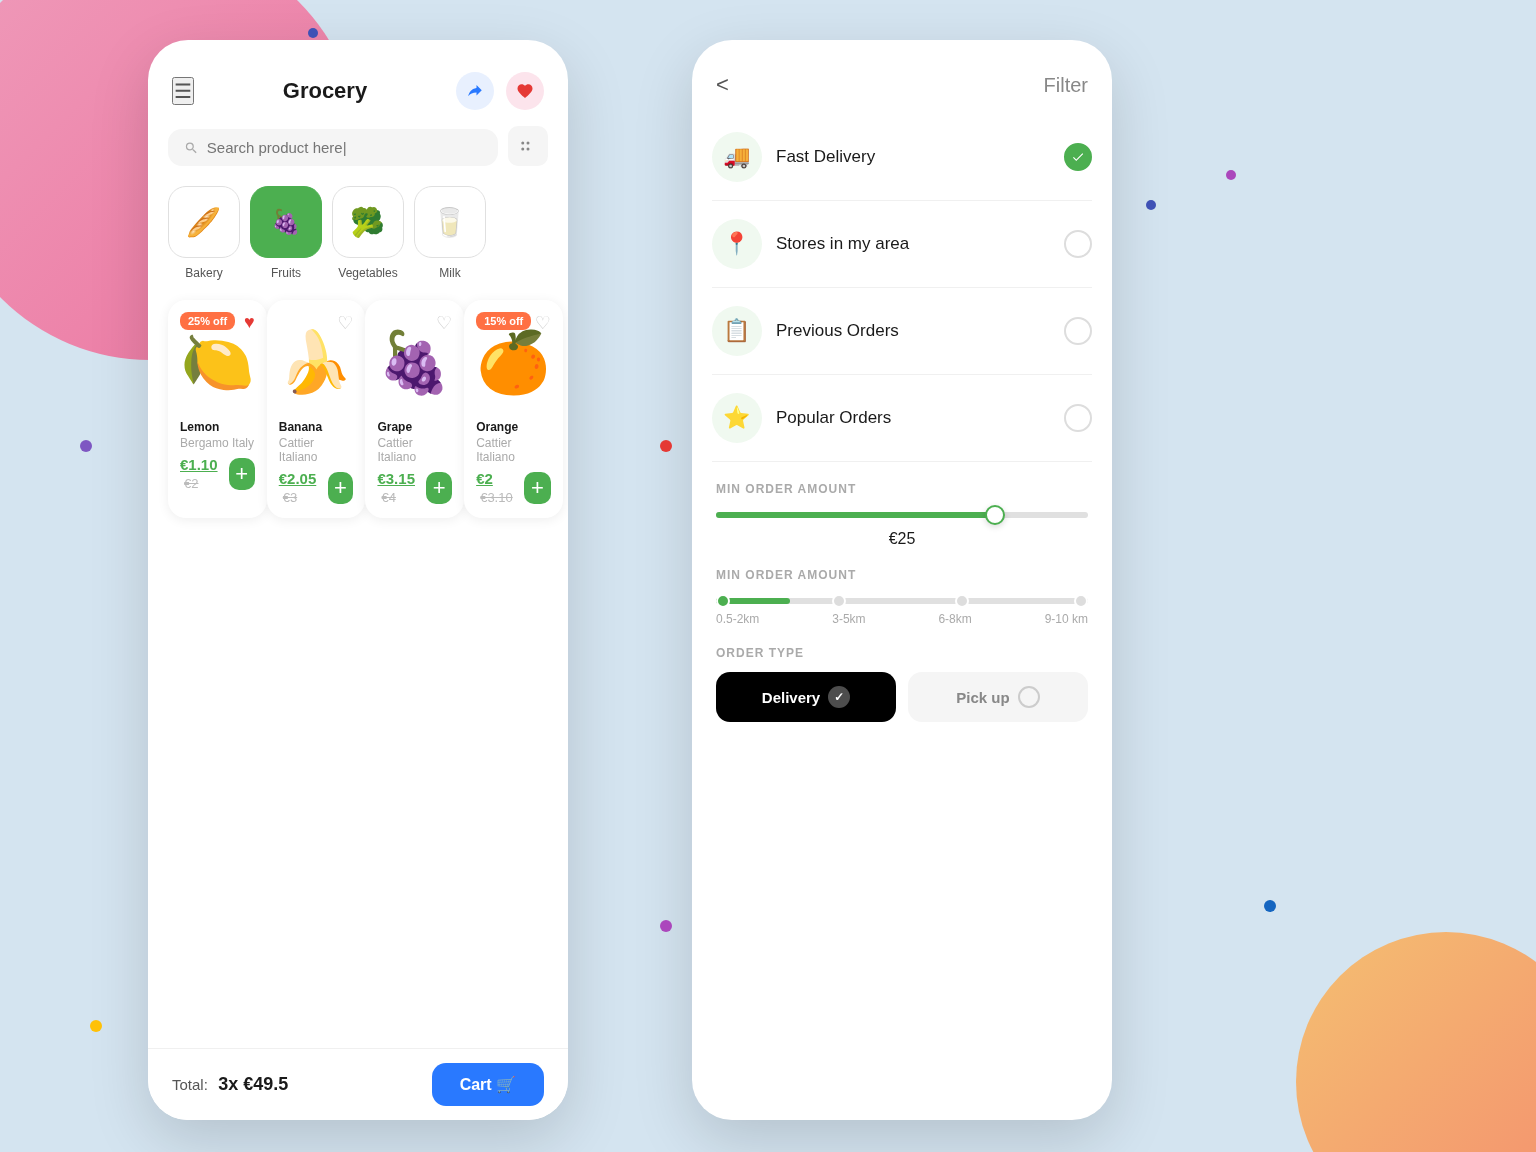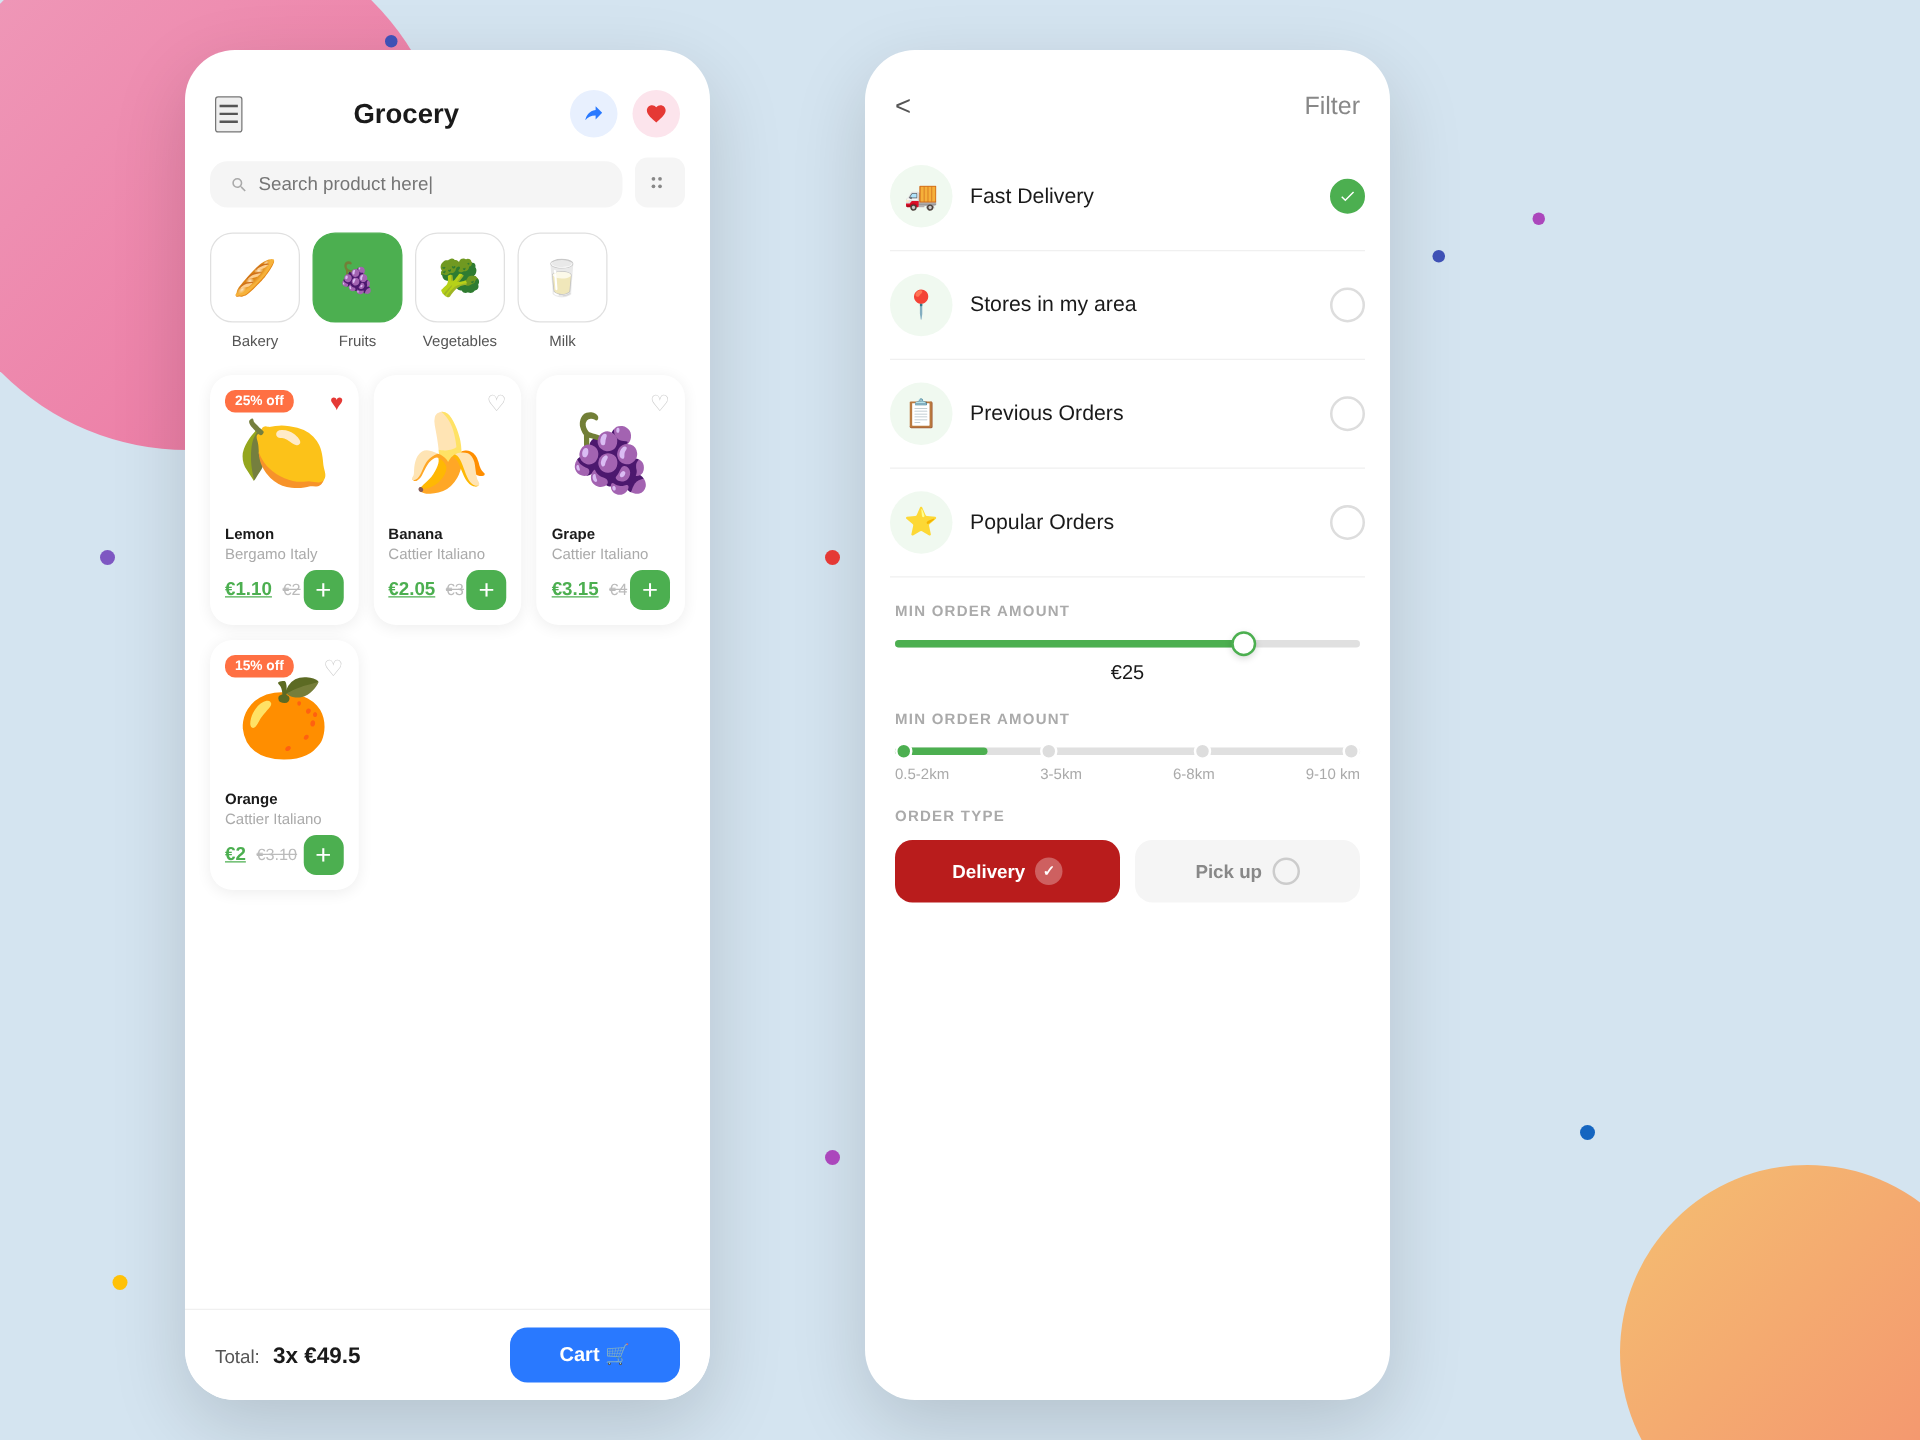--- a/index.html
+++ b/index.html
@@ -141,22 +141,22 @@
       justify-content: center;
       font-size: 28px;
       cursor: pointer;
     }
     .cat-icon.active { background: #4caf50; border-color: #4caf50; }
     .cat-label { font-size: 12px; color: #555; }
 
     
     .product-grid {
       display: grid;
-      grid-template-columns: 1fr 1fr 1fr;
-      gap: 12px;
+      grid-template-columns: 1fr 1fr 1fr 1fr;
+      gap: 0;
       padding: 12px 20px;
     }
     .product-card {
       background: #fff;
       border-radius: 18px;
       padding: 12px;
       box-shadow: 0 2px 12px rgba(0,0,0,0.07);
       position: relative;
     }
     .badge {
@@ -225,21 +225,21 @@
       justify-content: space-between;
       border-top: 1px solid #f0f0f0;
     }
     .total-text { font-size: 15px; color: #555; }
     .total-amount { font-size: 18px; font-weight: 700; color: #1a1a1a; margin-left: 6px; }
     .cart-btn {
       background: #2979ff;
       color: #fff;
       border: none;
       border-radius: 14px;
-      padding: 12px 40px;
+      padding: 12px 28px;
       font-size: 16px;
       font-weight: 600;
       cursor: pointer;
       display: flex;
       align-items: center;
       gap: 8px;
     }
 
     
     .right-header {
@@ -351,21 +351,21 @@
       border-radius: 14px;
       border: none;
       font-size: 15px;
       font-weight: 600;
       cursor: pointer;
       display: flex;
       align-items: center;
       justify-content: center;
       gap: 8px;
     }
-    .order-type-btn.active { background: #b91c1c; color: #fff; }
+    .order-type-btn.active { background: #000000; color: #fff; }
     .order-type-btn.inactive { background: #f5f5f5; color: #888; }
   </style>
 </head>
 <body>
 
 <div class="bg-pink-blob"></div>
 <div class="bg-orange-blob"></div>
 
 <div class="phone phone-left">
 

